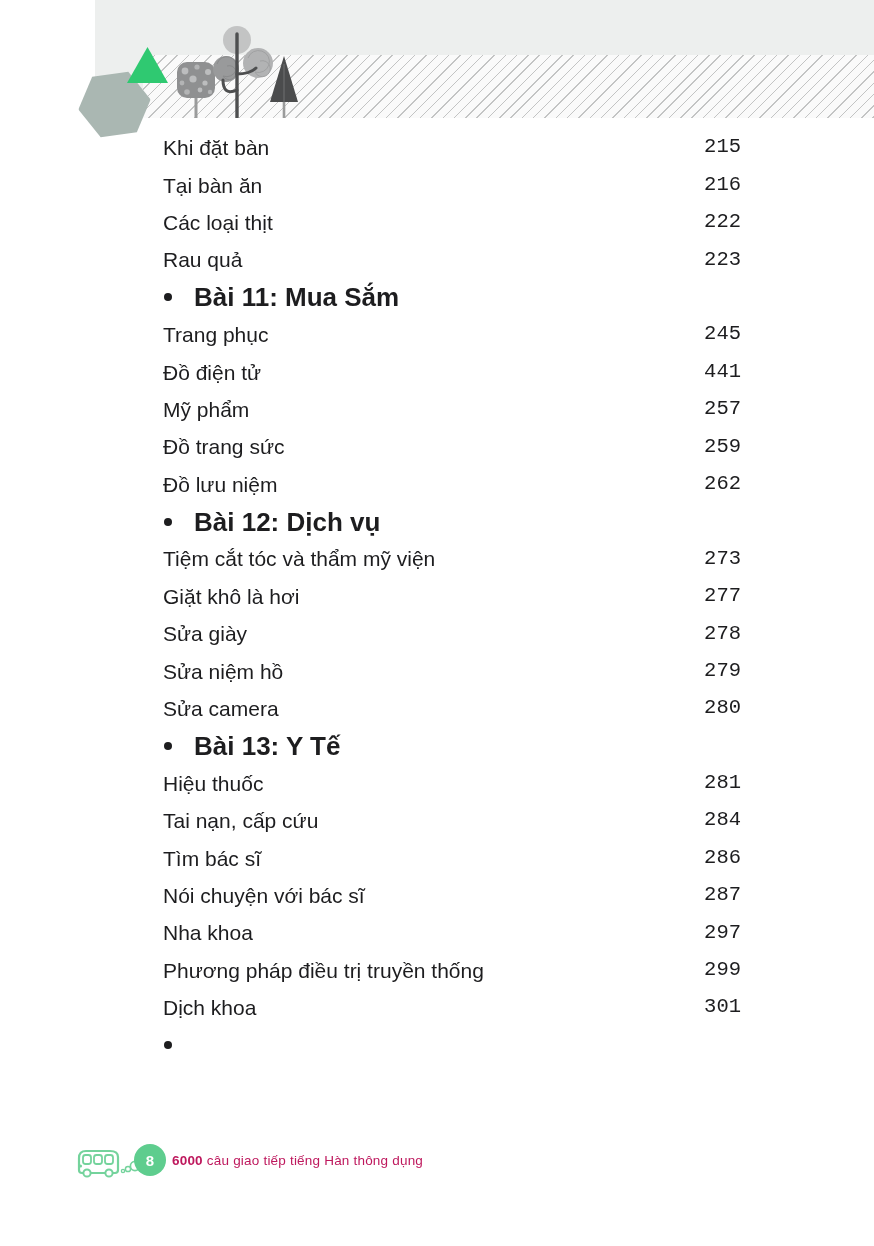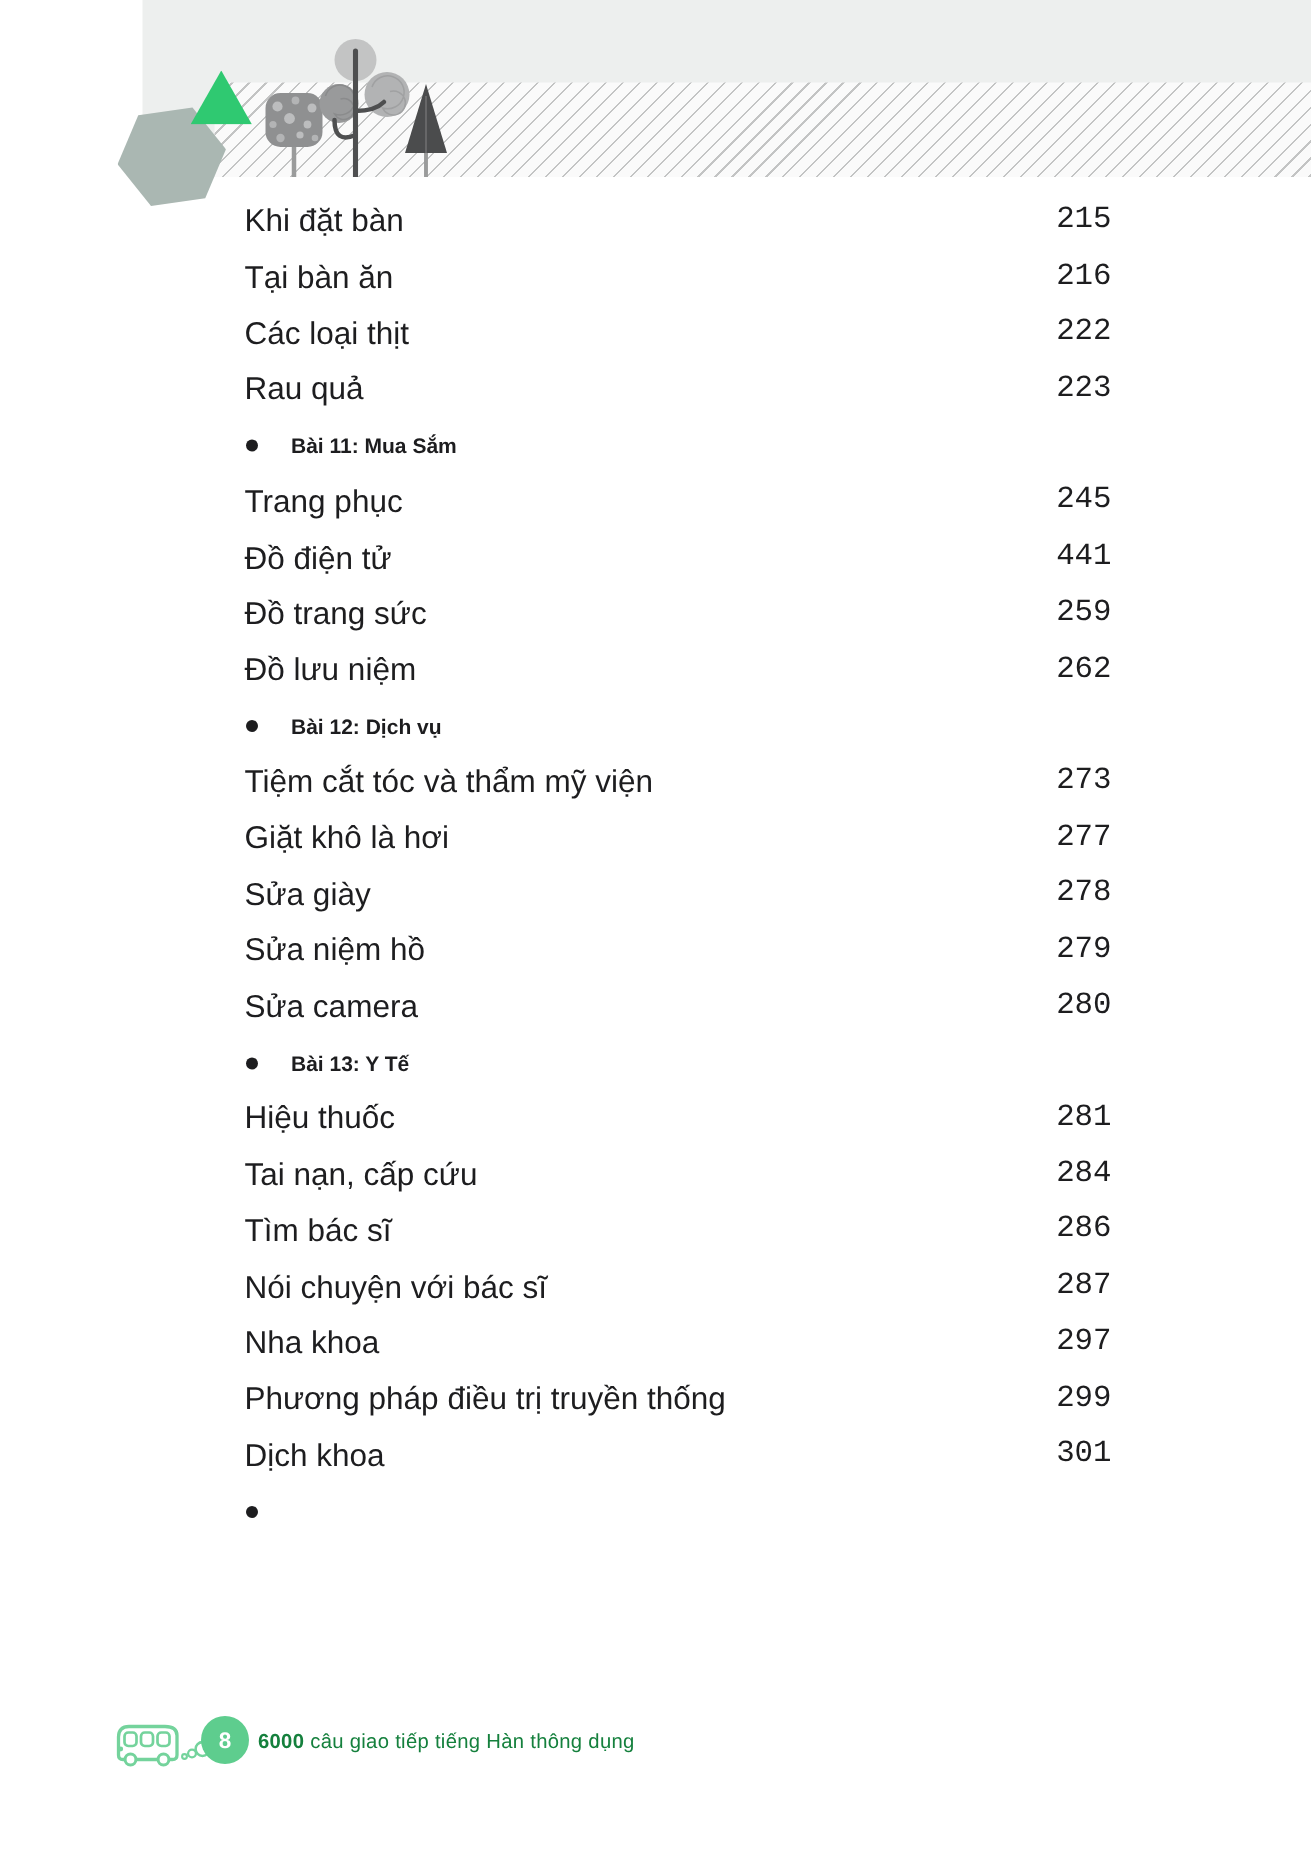--- a/index.html
+++ b/index.html
@@ -23,33 +23,33 @@
     position:absolute;left:32px;top:47px;width:41px;height:36px;background:#2fc971;
     clip-path:polygon(50% 0,100% 100%,0 100%);z-index:3;
   }
   .trees{position:absolute;left:75px;top:22px;z-index:2;}
   
   .toc{position:absolute;left:163px;top:129px;width:578px;}
   .row{height:37.4px;display:flex;align-items:center;}
   .row.item{justify-content:space-between;text-align:right;}
   .row .label{font-size:21px;line-height:1;white-space:nowrap;}
   .row .pageno{font-size:20.5px;line-height:1;font-family:Liberation Mono, monospace;}
-  .row.section .label{font-weight:bold;font-size:14px;}
+  .row.section .label{font-weight:bold;font-size:26px;}
   .bullet{width:8px;height:8px;border-radius:50%;background:#1d1d1f;margin:0 22px 0 1px;flex:0 0 auto;}
   
   .footer{position:absolute;left:0;top:1140px;width:874px;height:44px;}
   .bus{position:absolute;left:72px;top:3px;}
   .badge{
     position:absolute;left:134px;top:4px;width:32px;height:32px;border-radius:50%;
     background:#5ecd8e;color:#ffffff;font-weight:bold;font-size:15px;
     display:flex;align-items:center;justify-content:center;
   }
   .booktitle{
     position:absolute;left:172px;top:0;height:40px;display:flex;align-items:center;
-    font-size:13.5px;color:#15803d;letter-spacing:.2px;white-space:nowrap;
+    font-size:13.5px;color:#be185d;letter-spacing:.2px;white-space:nowrap;
   }
   .booktitle .t-bold{font-weight:bold;margin-right:4px;}
 </style>
 </head>
 <body>
 
 <div class="page">
 
   <div class="band">
     <div class="stripes"></div>
@@ -113,20 +113,24 @@
   <div class="row item">
     <span class="label">Trang phục</span>
     <span class="pageno">245</span>
   </div>
 
   <div class="row item">
     <span class="label">Đồ điện tử</span>
     <span class="pageno">441</span>
   </div>
 
+  <div class="row item">
+    <span class="label">Mỹ phẩm</span>
+    <span class="pageno">257</span>
+  </div>
 
   <div class="row item">
     <span class="label">Đồ trang sức</span>
     <span class="pageno">259</span>
   </div>
 
   <div class="row item">
     <span class="label">Đồ lưu niệm</span>
     <span class="pageno">262</span>
   </div>

